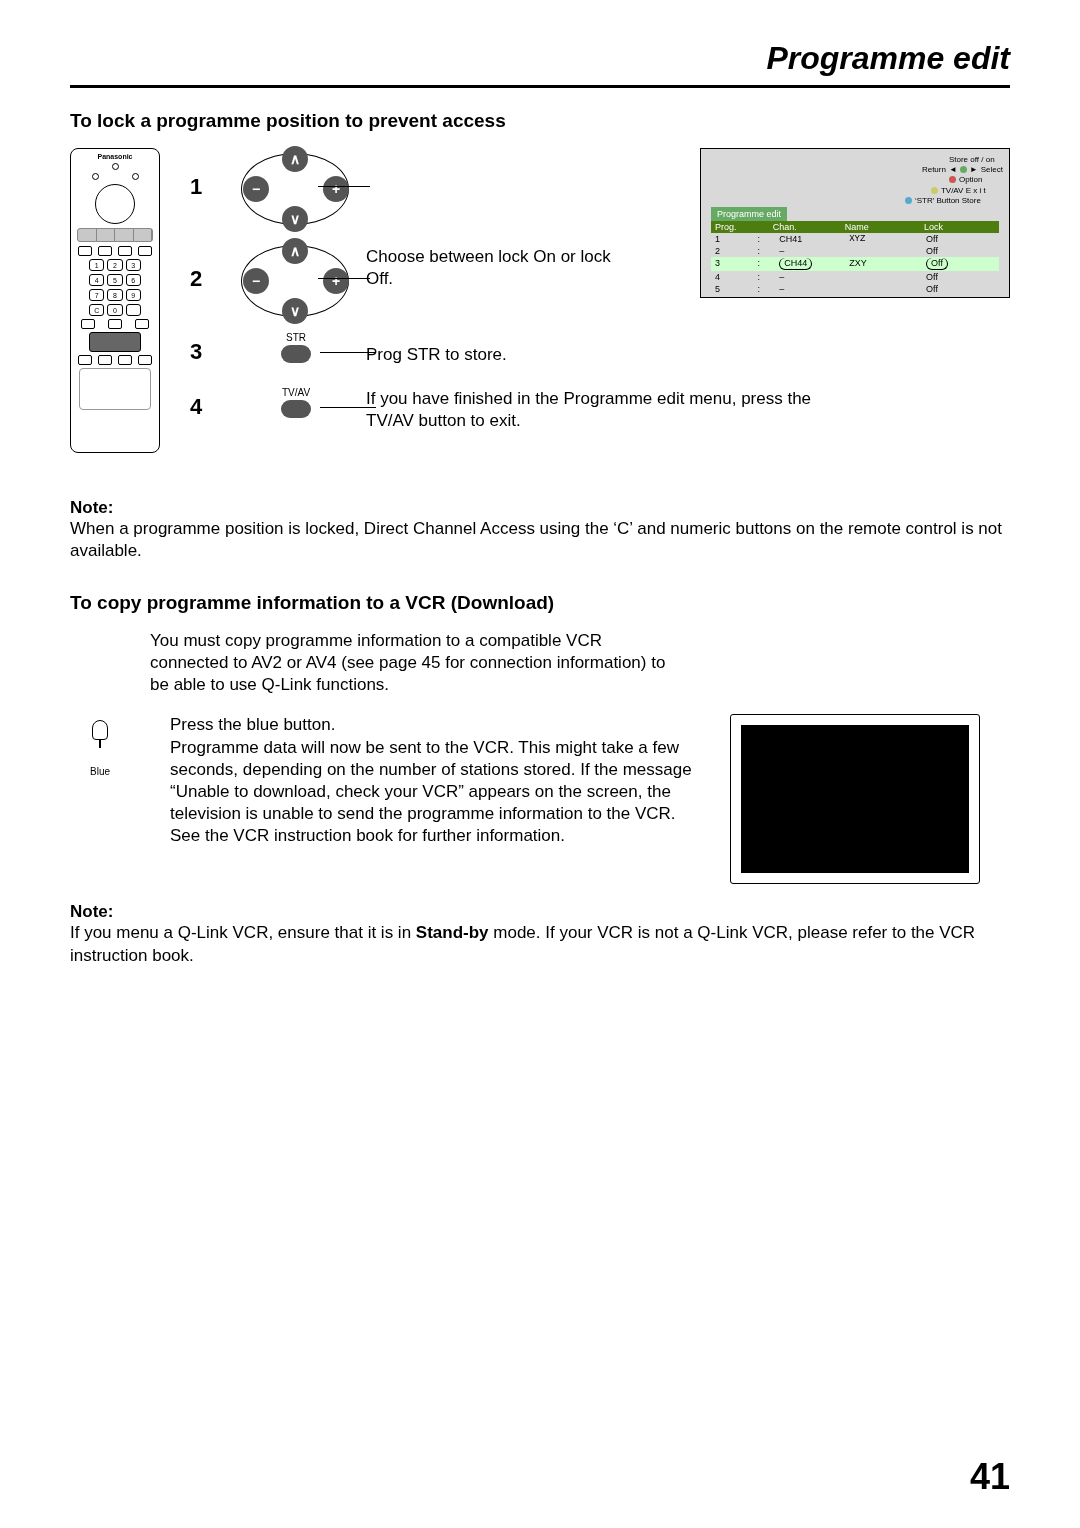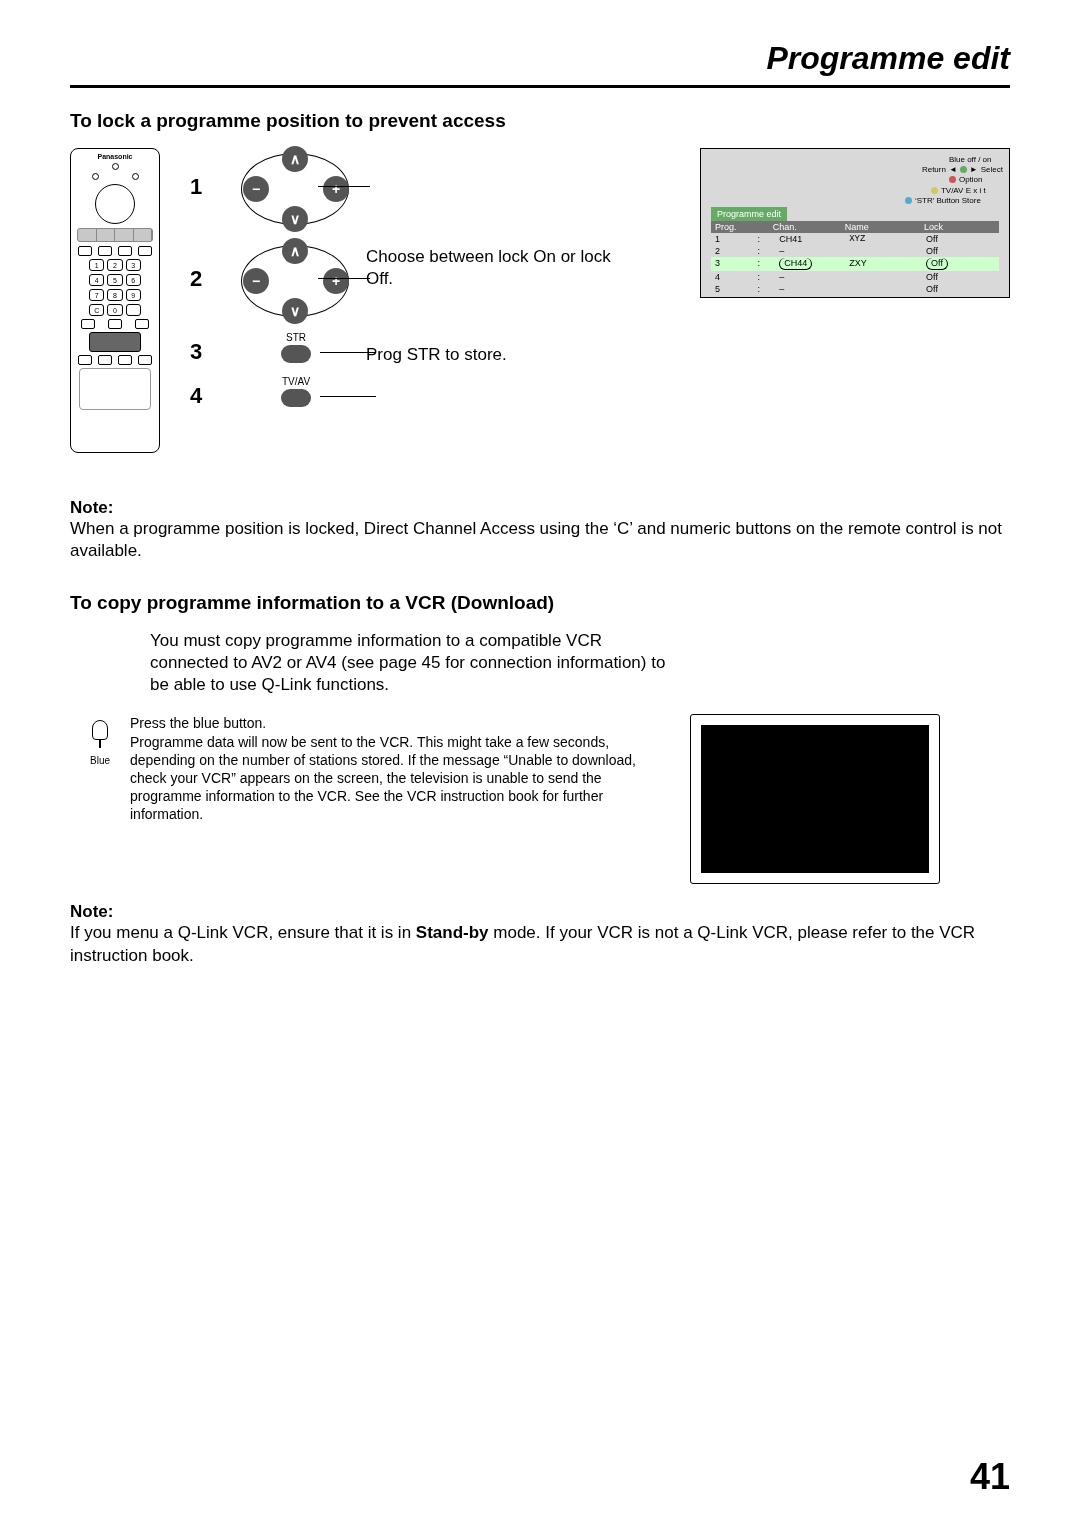--- a/index.html
+++ b/index.html
@@ -87,38 +87,38 @@
     position:absolute; right:6px; top:6px; text-align:left;
     font-size:8px; color:#000; line-height:1.15;
   }
   .osd-menu .row{display:flex;align-items:center;gap:3px;margin-bottom:1px;}
   .gdot{width:7px;height:7px;background:#6a6;border-radius:50%;}
   .rdotsm{width:7px;height:7px;background:#c55;border-radius:50%;}
   .ydot{width:7px;height:7px;background:#cc6;border-radius:50%;}
   .bdotsm{width:7px;height:7px;background:#5ac;border-radius:50%;}
   .osd-tab{ position:absolute;top:58px;left:10px;background:#6a6;color:#fff;font-size:9px;padding:2px 6px;}
   .osd-table{ position:absolute;top:72px;left:10px;right:10px;}
-  .osd-table .hdr{display:flex;background:#737373;color:#fff;font-size:9px;justify-content:space-between;}
+  .osd-table .hdr{display:flex;background:#4d7c0f;color:#fff;font-size:9px;justify-content:space-between;}
   .osd-table .hdr span,.osd-table .r span{flex:1;padding:1px 4px;}
   .osd-table .r{display:flex;color:#000;font-size:9px;}
   .osd-table .r span{border-top:0;}
   .osd-sel{border:1px solid #000;border-radius:6px;padding:0 3px;display:inline-block;line-height:1;}
   .osd-table .r.sel{background:#cfc;}
 
   .note-block{ margin-top: 0px; }
 
   
   .copy-block{ margin-top: 30px; }
   .copy-intro { margin-left: 80px; width: 520px; font-size:17px; line-height:1.3; }
   .copy-row { display:flex; margin-top: 18px; }
   .blue-btn-icon{ width:60px; text-align:center; padding-top:6px;}
   .blue-btn-shape{ width:16px;height:20px;border:1.5px solid #000;border-radius:8px 8px 4px 4px;margin:0 auto;}
   .blue-btn-stem{ width:2px;height:8px;background:#000;margin:0 auto;}
-  .blue-label{font-size:10px;margin-top:7px;}
-  .copy-text{ width:540px; font-size:14px; line-height:1.3;}
+  .blue-label{font-size:10px;margin-top:18px;}
+  .copy-text{ width:540px; font-size:17px; line-height:1.3;margin-left:40px;}
   .tv-screen{ margin-left:20px; width:250px;height:170px;border:1.5px solid #000;border-radius:3px;padding:10px;}
   .tv-inner{ width:100%;height:100%;background:#000;}
   .page-num{ position:absolute; bottom:30px; right:70px; font-size:36px; font-weight:bold;}
 </style>
 </head>
 <body>
 
 <div class="page-title">Programme edit</div>
 <hr class="hr-thick">
 
@@ -226,28 +226,29 @@
 
     <div class="step-row" style="align-items:center;">
       <div class="step-num" style="padding-top:6px;">4</div>
       <div class="step-icon-cell" style="height:34px;">
         <div>
           <div class="small-btn-label">TV/AV</div>
           <div class="small-btn"></div>
         </div>
         <div class="small-line"></div>
       </div>
+      <div class="step-text-wide" style="padding-top:12px;">If you have finished in the Programme edit menu, press the TV/AV button to exit.</div>
     </div>
   </div>
 
   <div class="osd">
     <div class="osd-menu">
       <div class="row">
           <span style="width:56px;text-align:right;"></span>
-          <span>Blue off / on</span>
+          <span>Store off / on</span>
         </div>
       <div class="row">
           <span style="width:56px;text-align:right;">Return</span>
           <span>◄</span>
           <div class="gdot"></div>
           <span>►</span>
           <span>Select</span>
         </div>
       <div class="row">
           <span style="width:56px;"></span>

